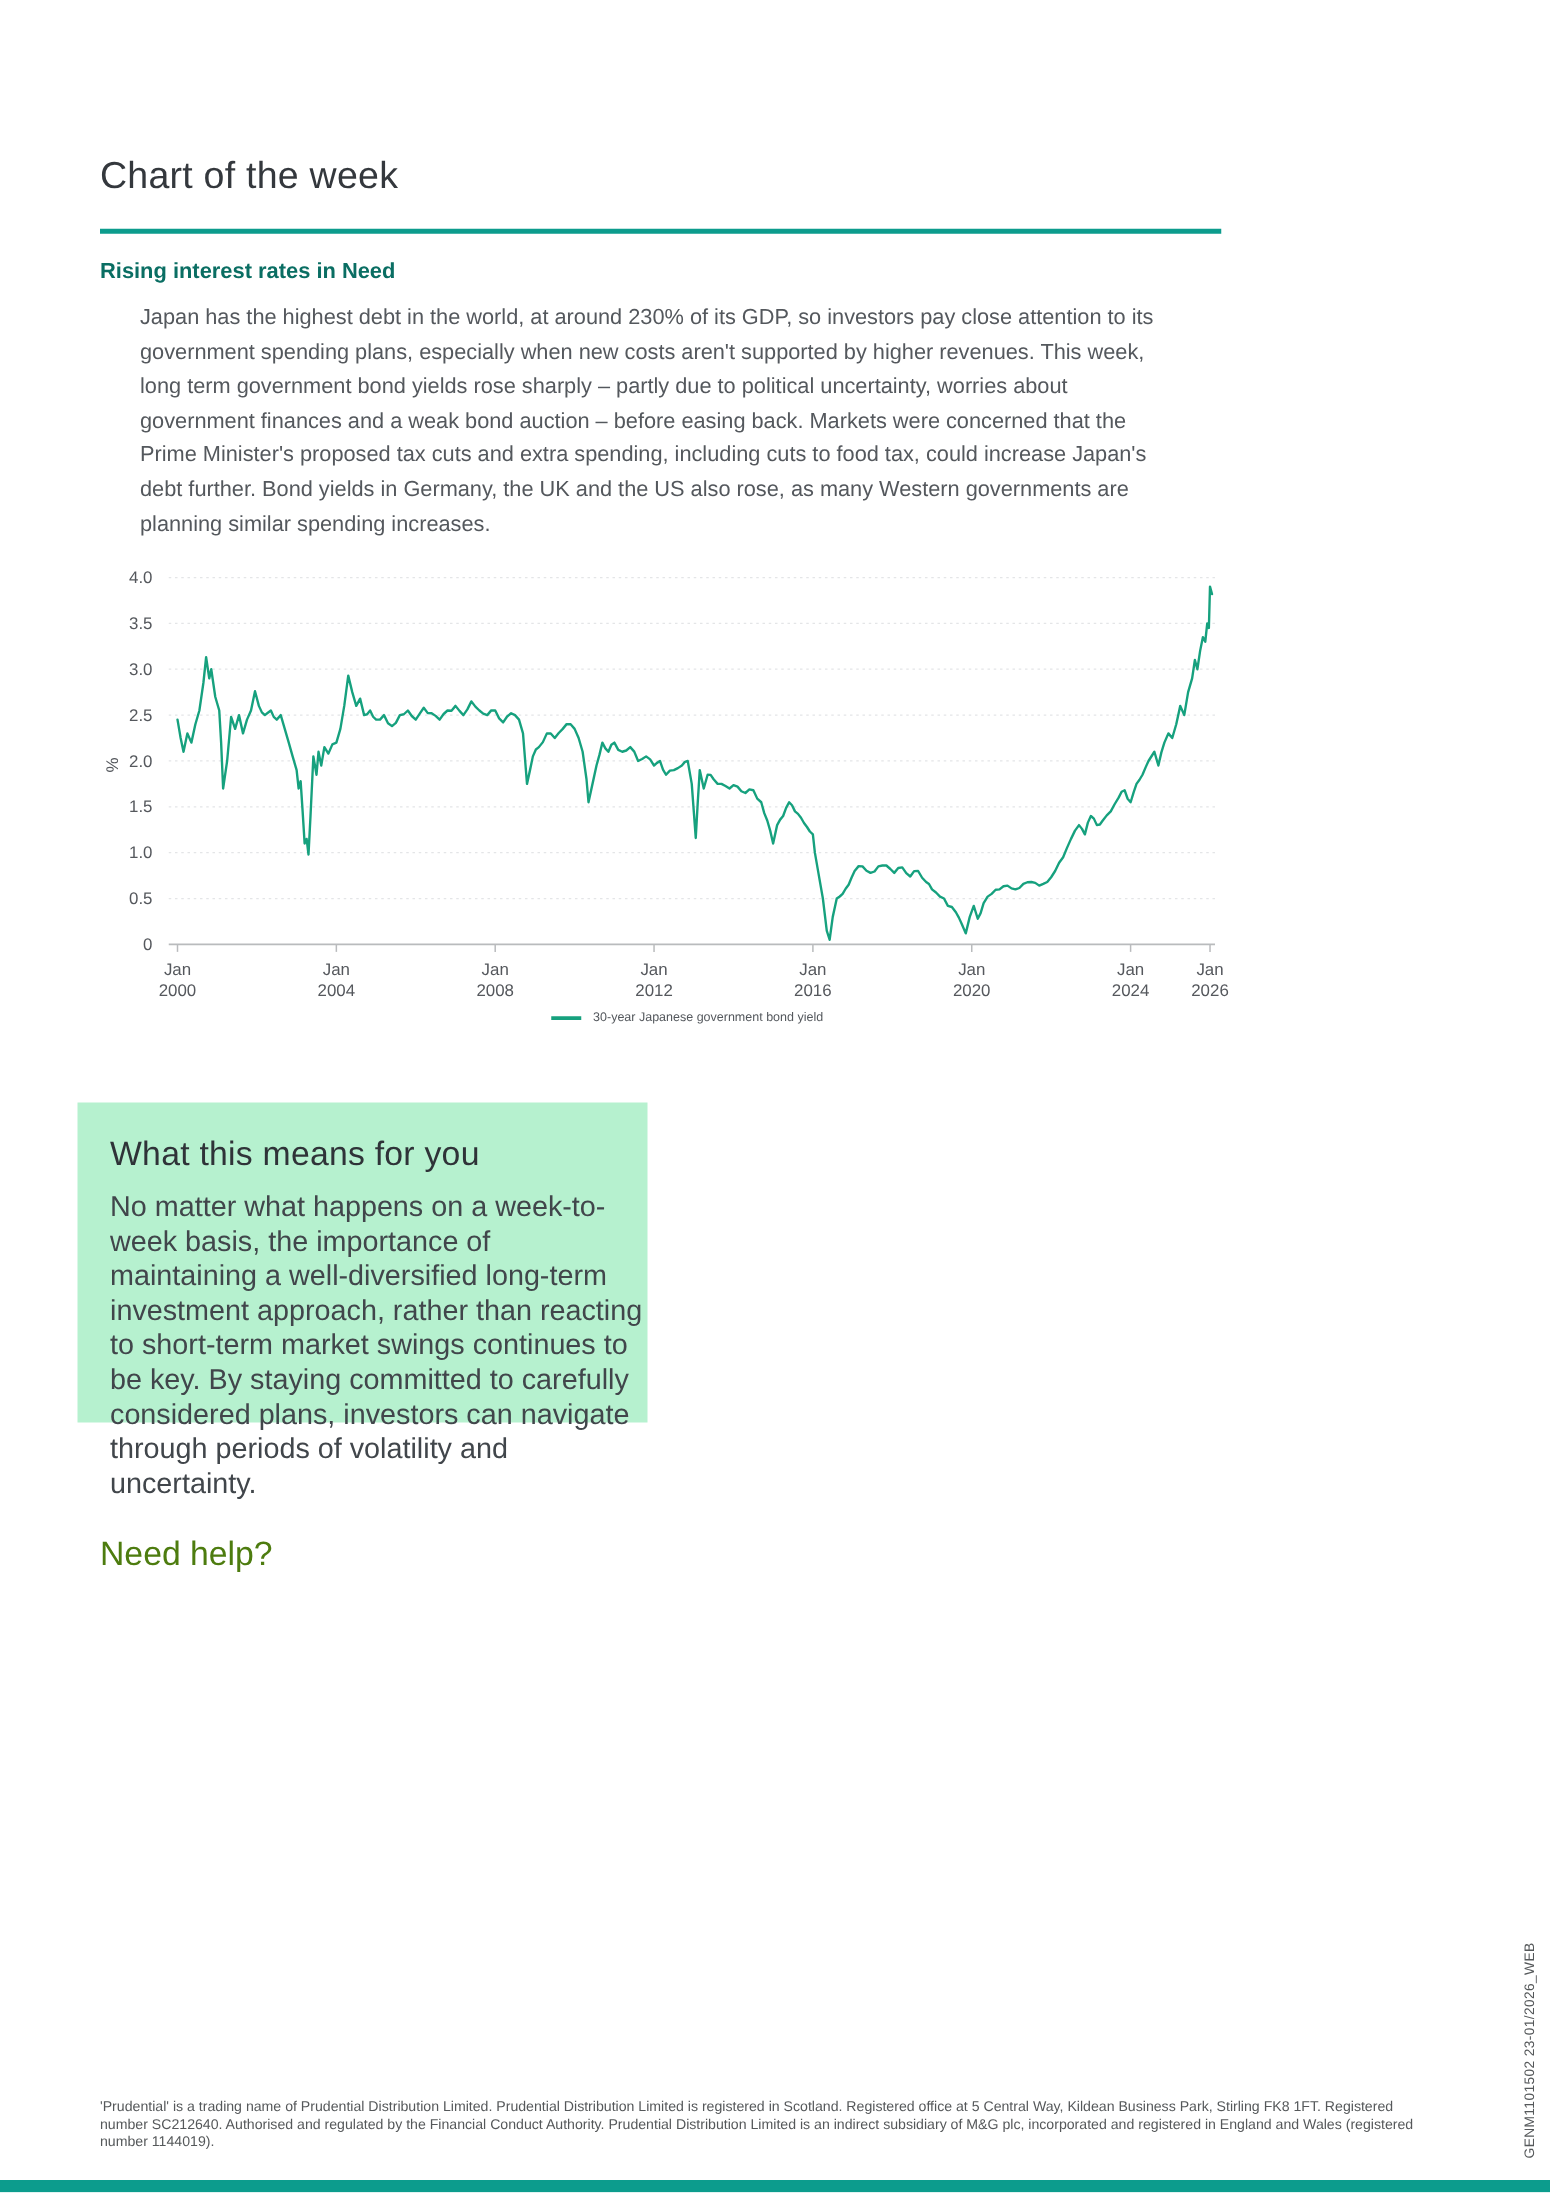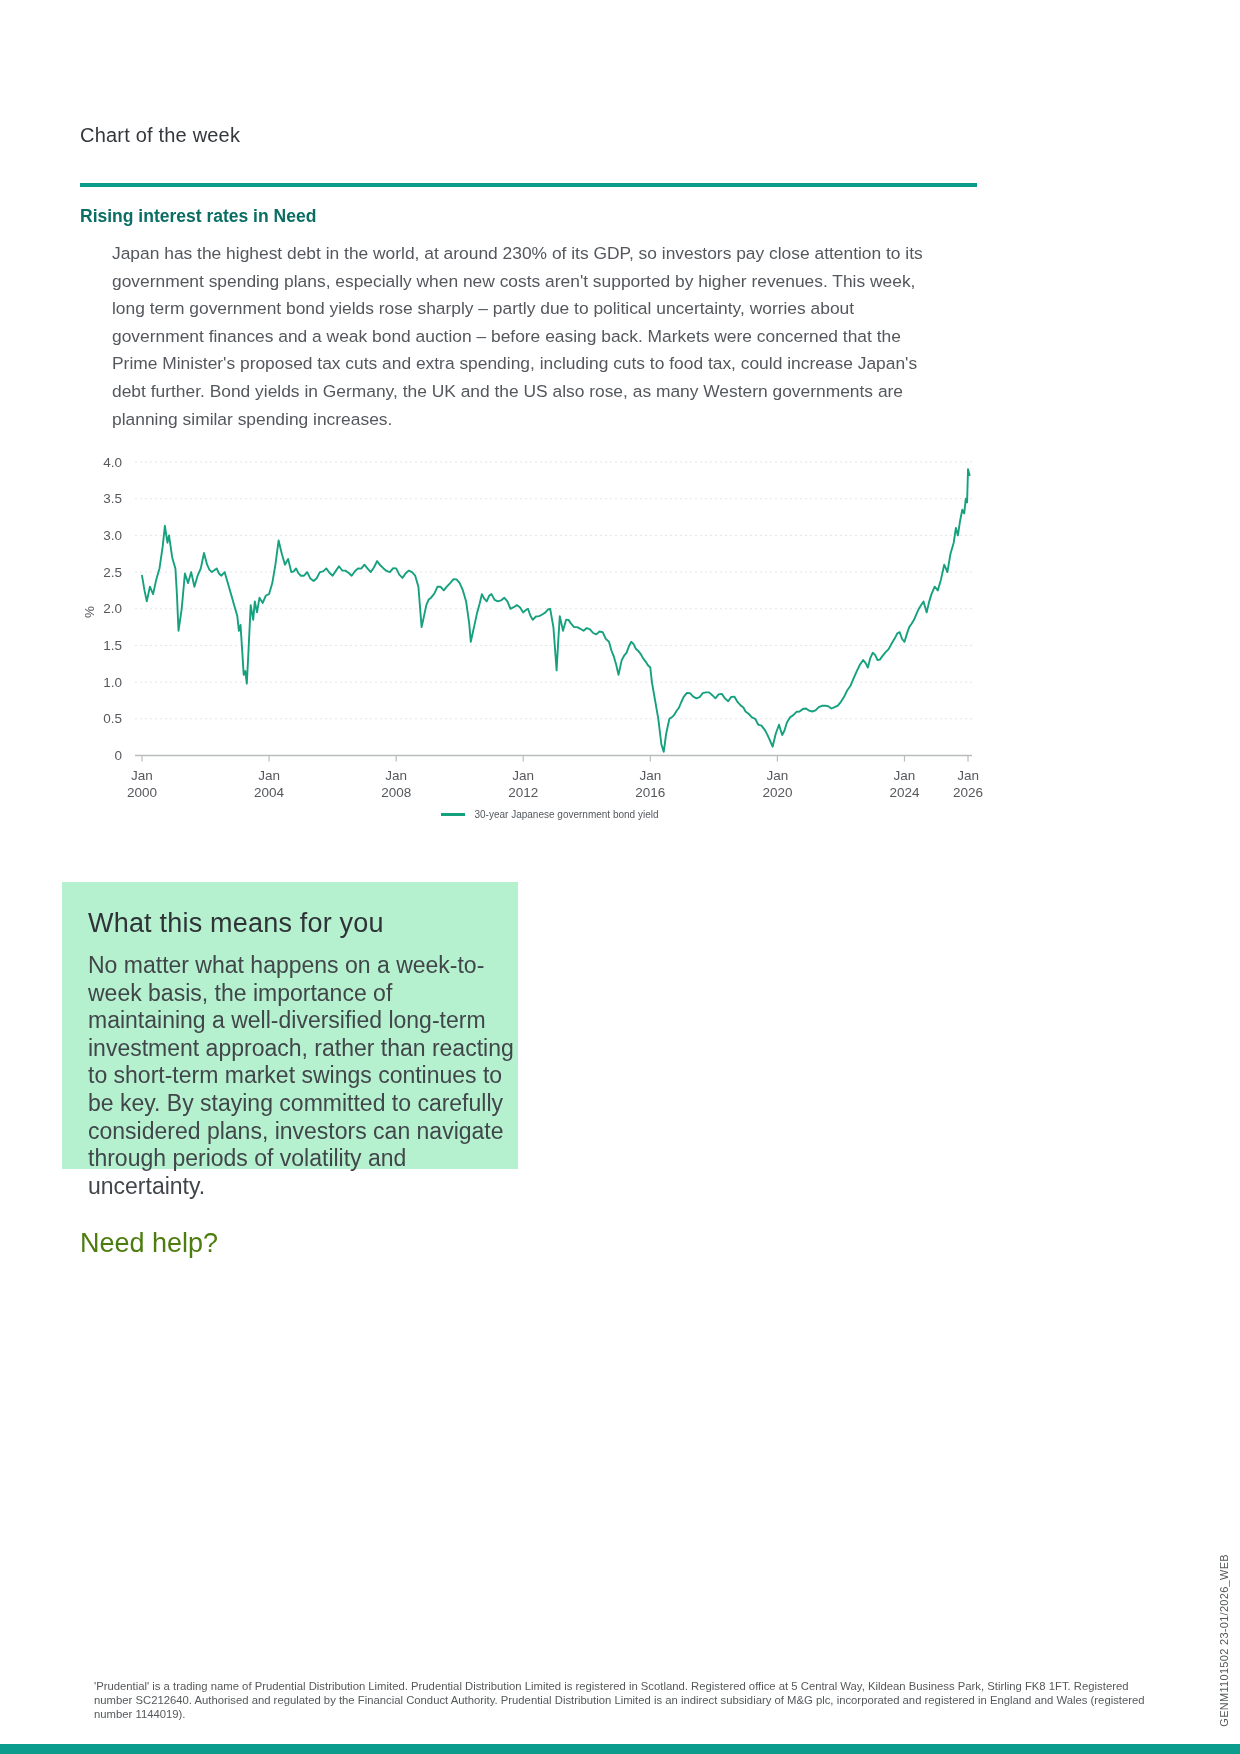--- a/index.html
+++ b/index.html
@@ -1,56 +1,55 @@
 <!DOCTYPE html>
 <html><head>
 <meta charset="utf-8">
 <style>
   html,body{margin:0;padding:0;background:#ffffff;}
   .page{
     position:relative;width:1240px;height:1754px;background:#ffffff;overflow:hidden;
     font-family:"Liberation Sans", sans-serif;
   }
   .page-title{
-    position:absolute;left:80px;top:124px;font-size:20px;font-weight:400;
+    position:absolute;left:80px;top:124px;font-size:30px;font-weight:400;
     color:#34383d;letter-spacing:.2px;
   }
   .title-rule{position:absolute;left:80px;top:183px;width:897px;height:4px;background:#0c9c8d;}
   .section-heading{
     position:absolute;left:80px;top:206px;font-size:17.5px;font-weight:700;color:#0a6e63;
   }
   .intro{
     position:absolute;left:80px;top:240px;width:822px;font-size:17.4px;line-height:27.6px;
     color:#54585d;
     margin-left:32px;
   }
   .chart-svg{position:absolute;left:0;top:0;width:1240px;height:850px;}
   .legend{
     position:absolute;left:120px;top:809px;width:860px;display:flex;align-items:center;
     justify-content:center;gap:9px;
   }
   .legend-swatch{width:24px;height:3px;background:#16a17e;}
   .legend-label{font-size:10px;color:#54585d;}
   .highlight-box{
-    position:absolute;left:62px;top:882px;width:456px;height:287px;background:#b6f1cf;
+    position:absolute;left:62px;top:882px;width:456px;height:256px;background:#b6f1cf;
     box-sizing:border-box;padding:26px 8px 0 26px;
   }
   .box-heading{font-size:27px;font-weight:400;color:#2f3338;letter-spacing:.2px;}
   .box-body{margin-top:13px;width:426px;font-size:23px;line-height:27.6px;color:#41464b;}
   .help-heading{
     position:absolute;left:80px;top:1228px;font-size:27px;font-weight:400;color:#4d7c0f;
   }
   .help-body{
     position:absolute;left:80px;top:1272px;width:452px;font-size:17.4px;line-height:27.6px;
     color:#54585d;
   }
   .footer-legal{
     position:absolute;left:80px;top:1680px;width:1075px;font-size:11.3px;line-height:13.8px;
     color:#55585a;
-    margin-left:14px;
   }
   .doc-code{
     position:absolute;right:10px;bottom:27px;writing-mode:vertical-rl;
     transform:rotate(180deg);font-size:11px;color:#55585a;letter-spacing:.3px;
   }
   .bottom-bar{position:absolute;left:0;bottom:0;width:1240px;height:10px;background:#0c9c8d;}
   text{font-family:"Liberation Sans", sans-serif;}
 </style>
 </head>
 <body>

